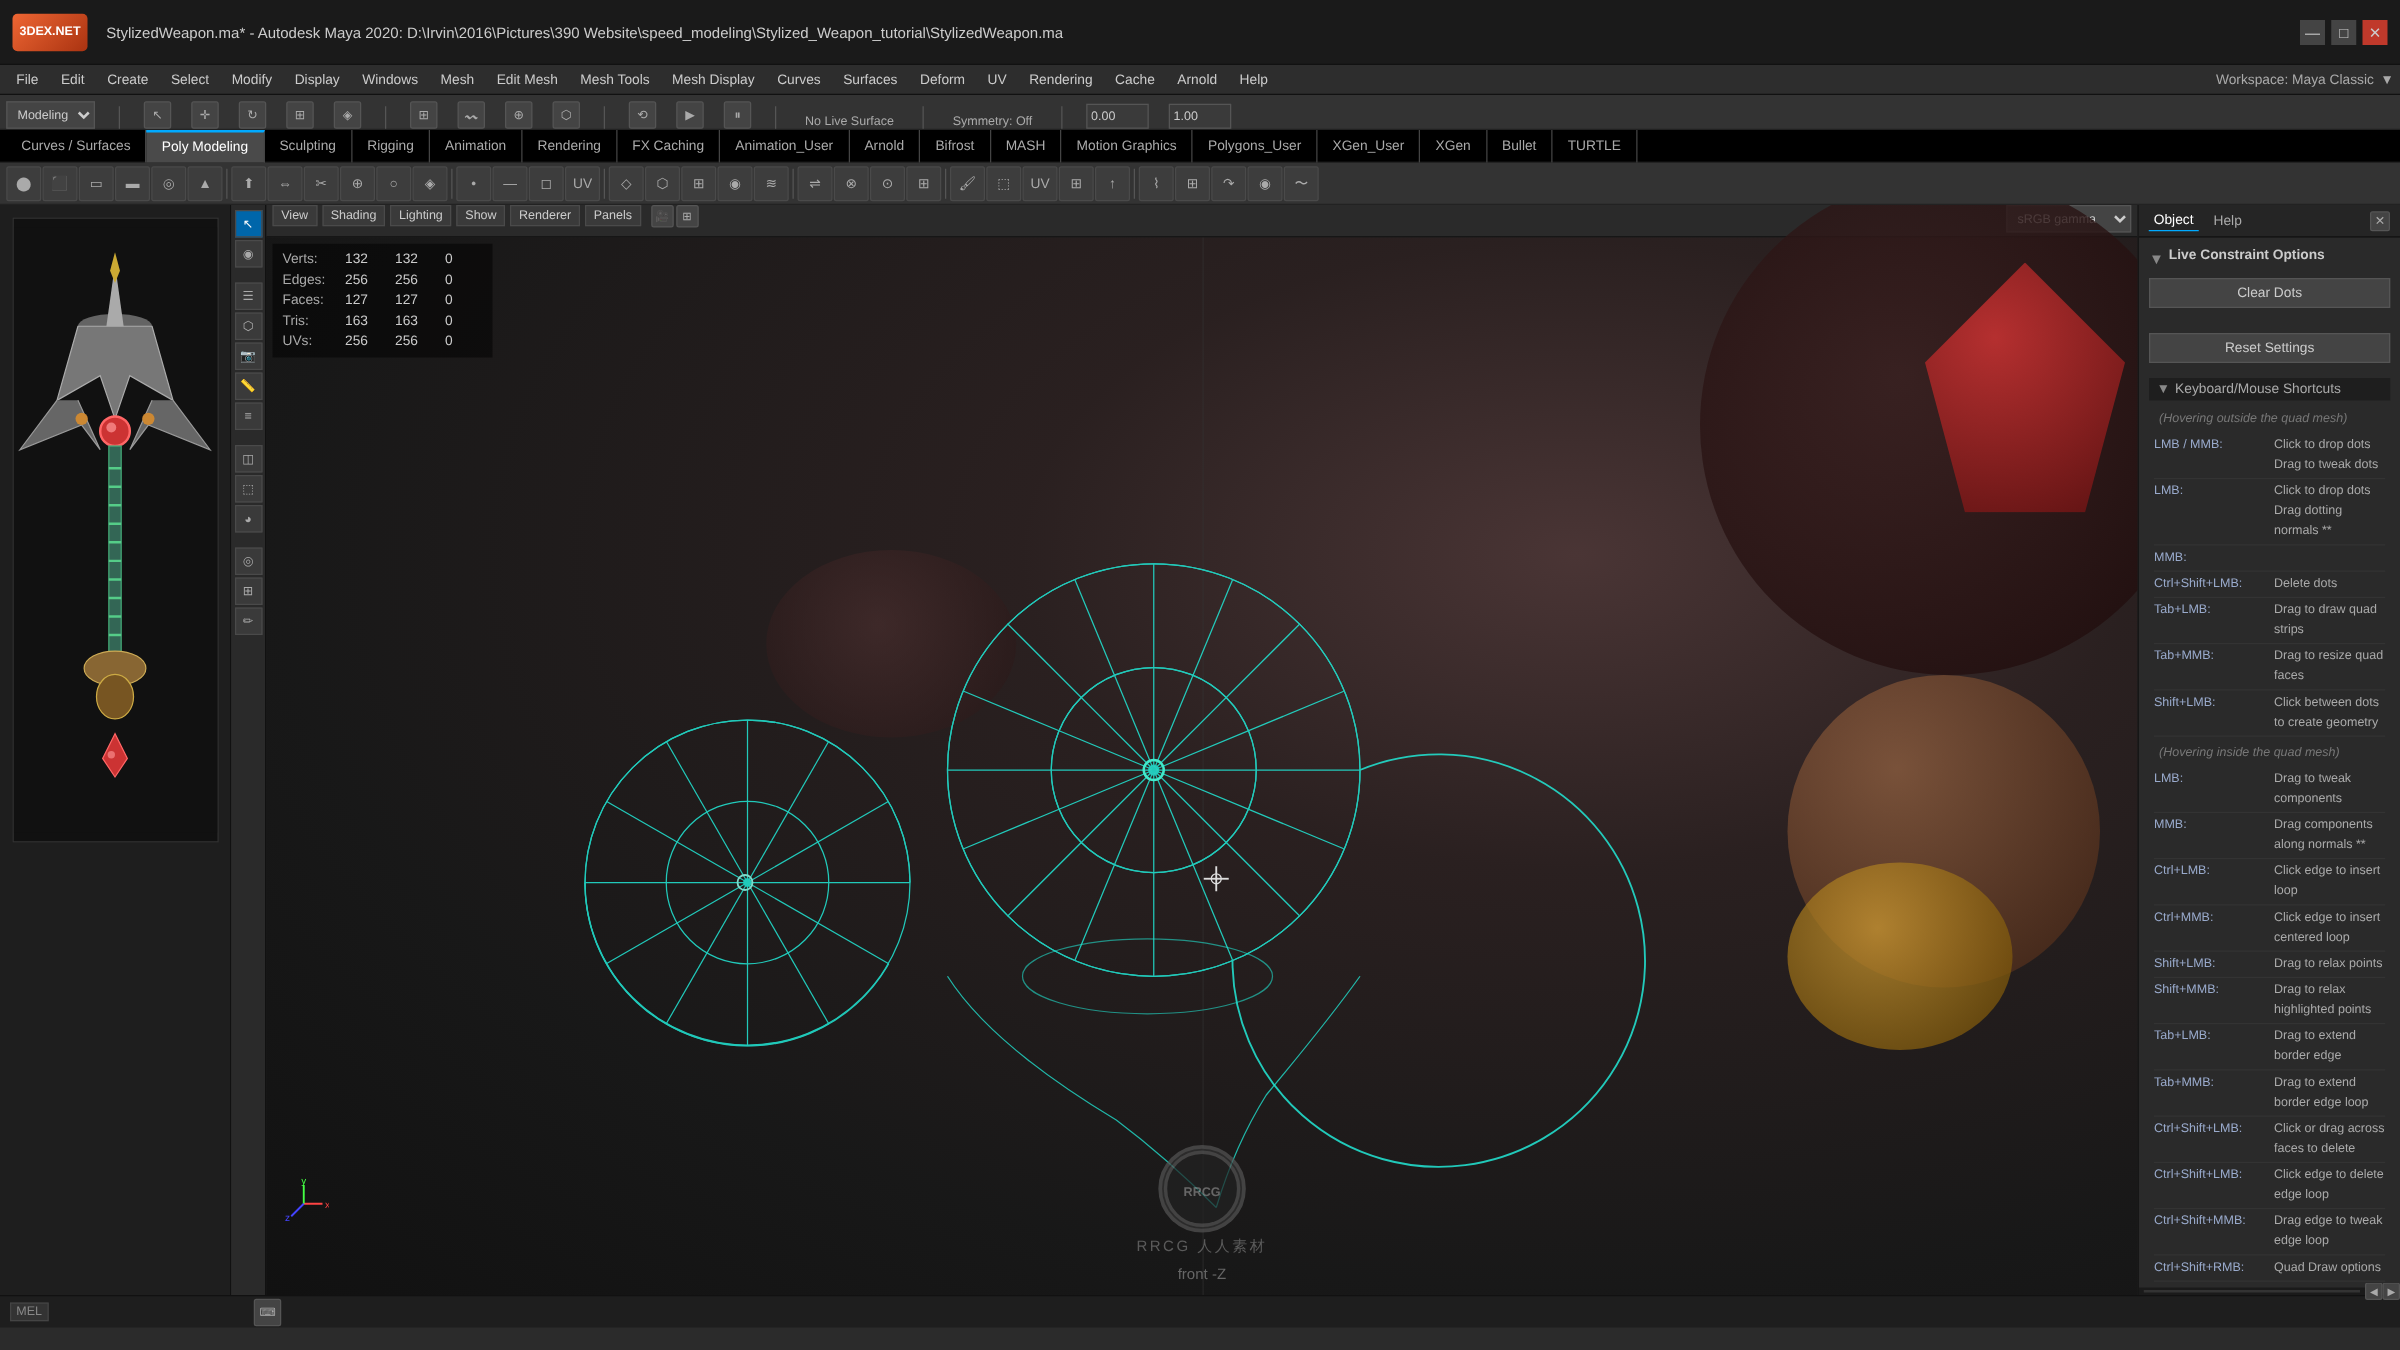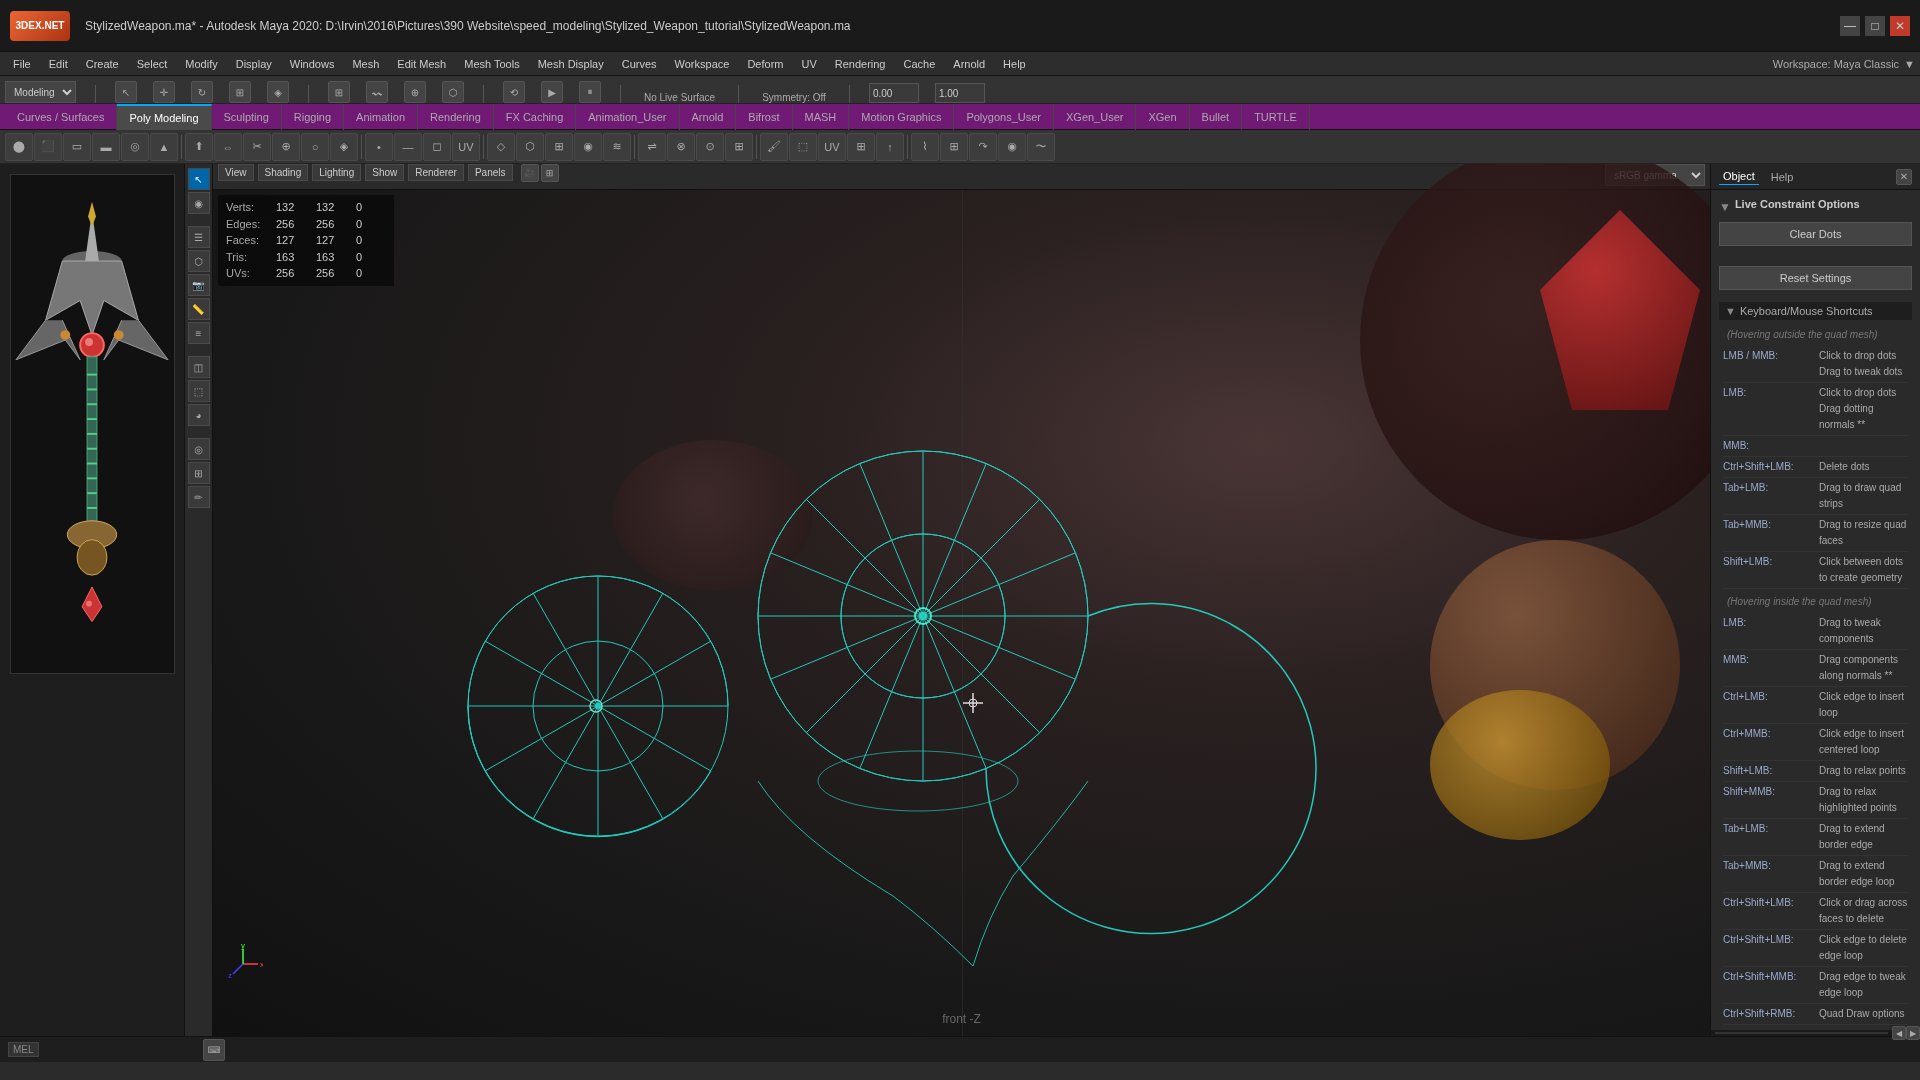--- a/index.html
+++ b/index.html
@@ -132,21 +132,21 @@
       border: 1px solid #555;
       color: #ccc;
       font-size: 10px;
       padding: 1px 3px;
       height: 20px;
     }
 
     
     #tabs-row {
       height: 26px;
-      background: #701a75;
+      background: #000000;
       display: flex;
       align-items: center;
       padding: 0 5px;
       border-bottom: 1px solid #111;
       gap: 0;
     }
     .tab-item {
       padding: 3px 12px;
       color: #aaa;
       font-size: 11px;
@@ -520,21 +520,21 @@
   <span class="menu-item">Create</span>
   <span class="menu-item">Select</span>
   <span class="menu-item">Modify</span>
   <span class="menu-item">Display</span>
   <span class="menu-item">Windows</span>
   <span class="menu-item">Mesh</span>
   <span class="menu-item">Edit Mesh</span>
   <span class="menu-item">Mesh Tools</span>
   <span class="menu-item">Mesh Display</span>
   <span class="menu-item">Curves</span>
-  <span class="menu-item">Workspace</span>
+  <span class="menu-item">Surfaces</span>
   <span class="menu-item">Deform</span>
   <span class="menu-item">UV</span>
   <span class="menu-item">Rendering</span>
   <span class="menu-item">Cache</span>
   <span class="menu-item">Arnold</span>
   <span class="menu-item">Help</span>
   <div class="workspace-label">
     <span>Workspace: Maya Classic</span>
     <span style="cursor:pointer;">▼</span>
   </div>
@@ -844,20 +844,29 @@
           <line x1="20" y1="20" x2="20" y2="5" stroke="#4f4" stroke-width="1.5"></line>
           <line x1="20" y1="20" x2="10" y2="30" stroke="#44f" stroke-width="1.5"></line>
           <text x="37" y="23" fill="#f44" font-size="8">x</text>
           <text x="18" y="4" fill="#4f4" font-size="8">y</text>
           <text x="5" y="34" fill="#44f" font-size="8">z</text>
         </svg>
       </div>
 
       <div id="viewport-label">front -Z</div>
 
+      <div id="watermark">
+        <div class="watermark-logo">
+          <svg width="70" height="70" viewBox="0 0 70 70" xmlns="http://www.w3.org/2000/svg">
+            <circle cx="35" cy="35" r="32" fill="#222" stroke="#555" stroke-width="3"></circle>
+            <text x="50%" y="55%" dominant-baseline="middle" text-anchor="middle" fill="#888" font-size="11" font-weight="bold">RRCG</text>
+          </svg>
+        </div>
+        <div class="watermark-text">RRCG 人人素材</div>
+      </div>
     </div>
   </div>
 
   <div id="right-panel">
 
     <div id="right-panel-header">
       <span class="rp-tab active">Object</span>
       <span class="rp-tab">Help</span>
       <div style="margin-left:auto;">
         <button class="tb-btn" style="width:16px;height:16px;">✕</button>

